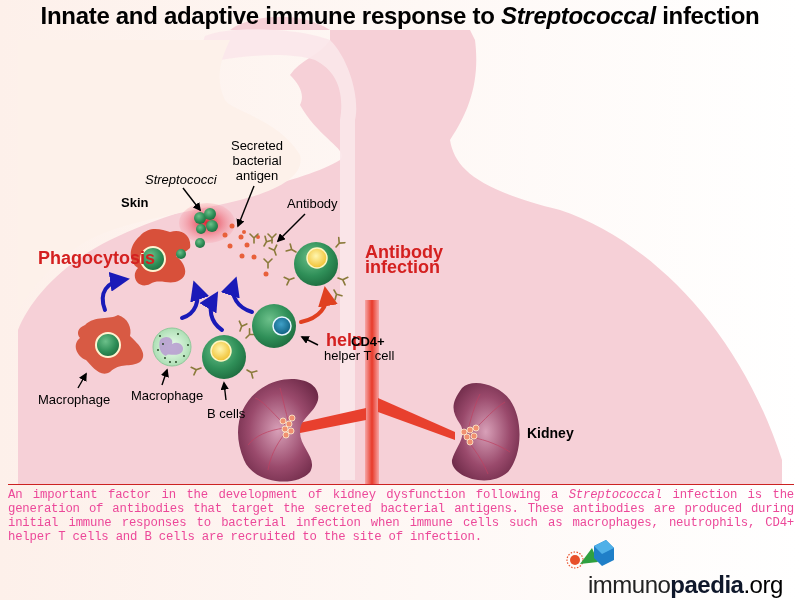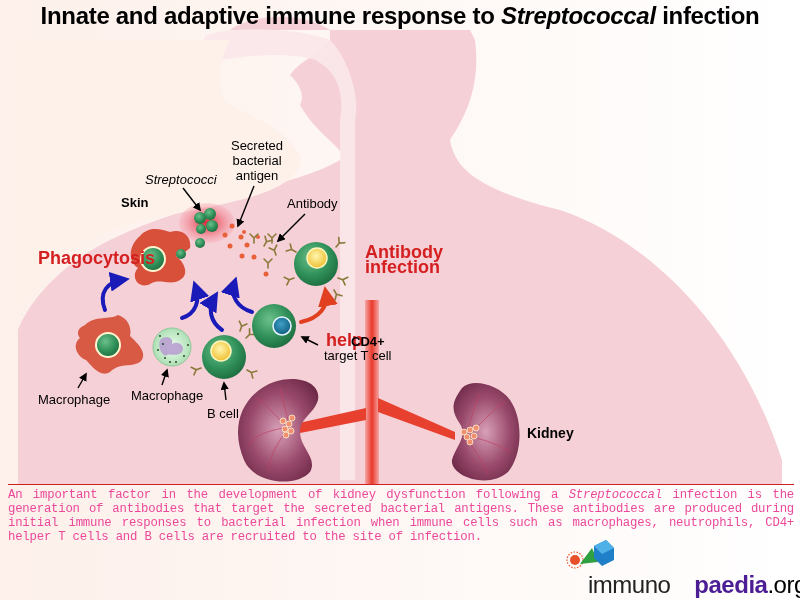--- a/index.html
+++ b/index.html
@@ -11,21 +11,21 @@
   .lbl.center { text-align: center; }
   .lbl.bold { font-weight: bold; }
   .lbl.red { color: #d42020; font-weight: bold; font-size: 18px; }
   .lbl.italic { font-style: italic; }
   .caption { position: absolute; left: 8px; top: 488px; width: 786px; font-size: 12.3px; line-height: 14px; color: #ec4899; text-align: justify; font-family: Liberation Mono, monospace; letter-spacing: -0.2px; }
   .caption i { font-style: italic; }
   .rule { position: absolute; left: 8px; top: 484px; width: 786px; height: 1px; background: #c22; }
   .logo { position: absolute; left: 560px; top: 546px; width: 240px; height: 50px; }
   .logo-text { position: absolute; left: 28px; top: 25px; font-size: 24px; font-family: "Liberation Sans", sans-serif; letter-spacing: -0.5px; }
   .logo-text .a { color: #222; margin-top: 40px; }
-  .logo-text .b { color: #4c1d95; font-weight: bold; margin-left: 24px; }
+  .logo-text .b { color: #0f172a; font-weight: bold; }
   .logo-text .c { color: #000000; }
 </style>
 </head>
 <body>
 
 <div id="stage">
   <svg width="800" height="600" viewBox="0 0 800 600" xmlns="http://www.w3.org/2000/svg">
     <defs>
       <linearGradient id="bgL" x1="0" x2="1" y1="0" y2="0">
         <stop offset="0" stop-color="#fdf0ea"></stop>
@@ -245,25 +245,25 @@
   </div>
   <div class="lbl" style="left:287px; top:196px;">Antibody</div>
   <div class="lbl red" style="left:38px; top:251px;">Phagocytosis</div>
   <div class="lbl red" style="left:365px; top:245px; line-height:15px;">
     <div>Antibody</div>
     <div>infection</div>
   </div>
   <div class="lbl red" style="left:326px; top:308px;margin-top:25px;">help</div>
   <div class="lbl" style="left:324px; top:335px; line-height:14px;">
     <div style="padding-left:27px;font-weight:bold;">CD4+</div>
-    <div>target T cell</div>
+    <div>helper T cell</div>
   </div>
   <div class="lbl" style="left:38px; top:392px;">Macrophage</div>
   <div class="lbl" style="left:131px; top:388px;">Macrophage</div>
-  <div class="lbl" style="left:207px; top:406px;">B cell</div>
+  <div class="lbl" style="left:207px; top:406px;">B cells</div>
   <div class="lbl bold" style="left:527px; top:426px; font-size:14px;">Kidney</div>
 
   <div class="rule"></div>
   <div class="caption">
     <span>An important factor in the development of kidney dysfunction following a </span><i>Streptococcal</i><span> infection is the generation of antibodies that target the secreted bacterial antigens. These antibodies are produced during initial immune responses to bacterial infection when immune cells such as macrophages, neutrophils, CD4+ helper T cells and B cells are recruited to the site of infection.</span>
   </div>
 
   <div class="logo">
     <div class="logo-text">
       <span class="a">immuno</span><span class="b">paedia</span><span class="c">.org</span>

